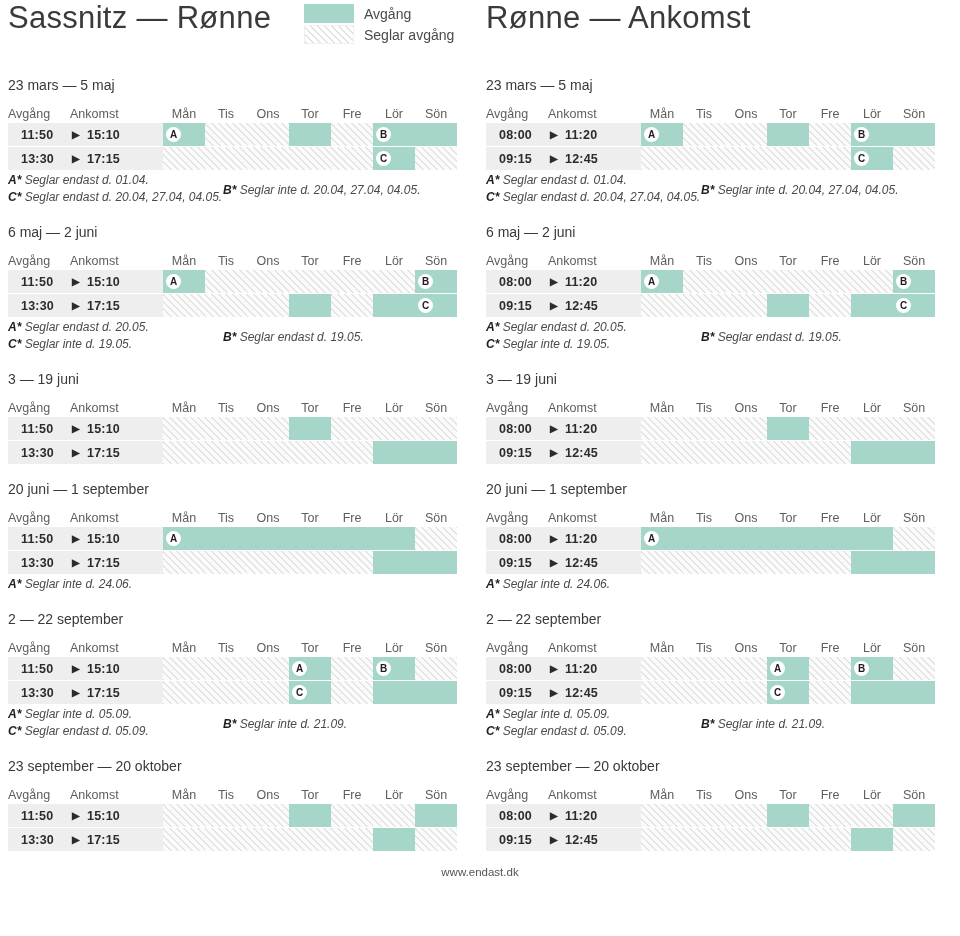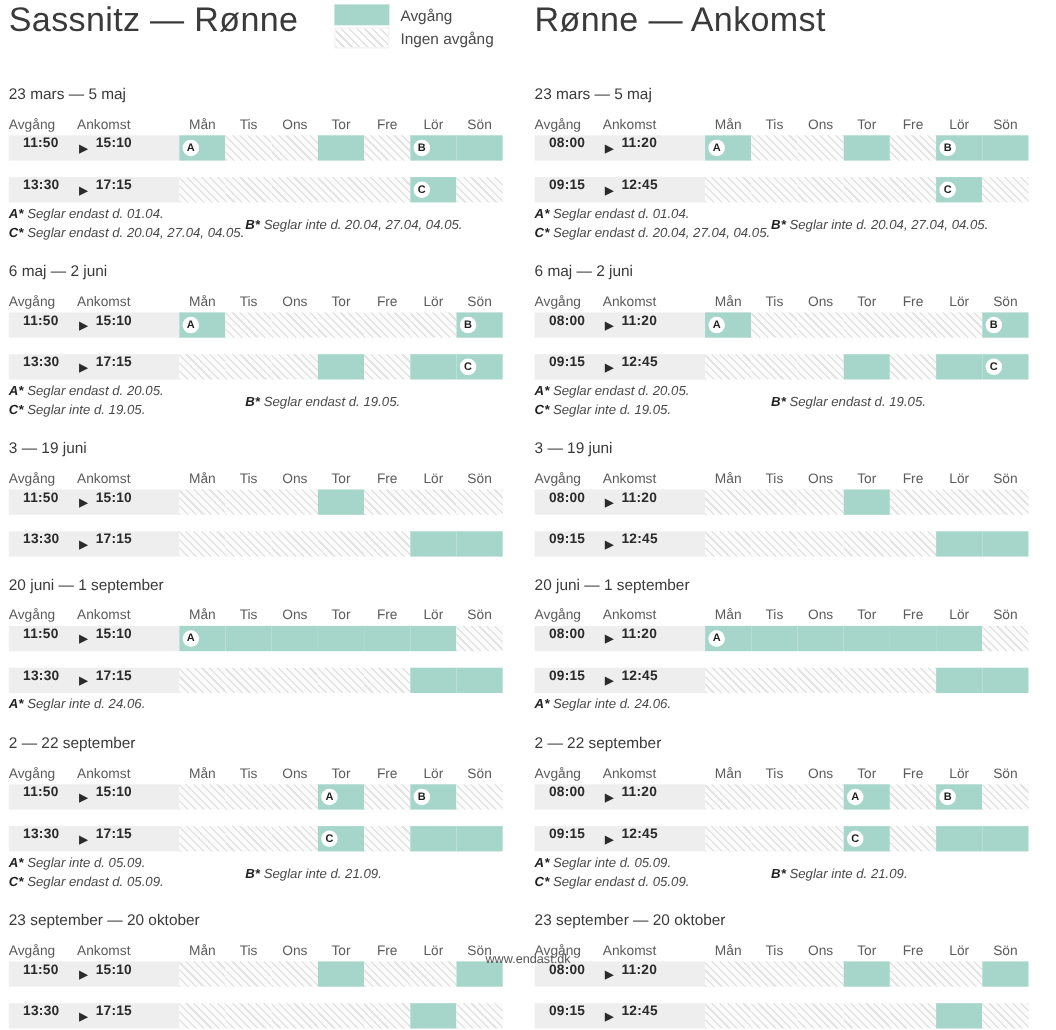--- a/index.html
+++ b/index.html
@@ -100,27 +100,28 @@
     font-weight: 400;
     color: #5d5d5d;
     white-space: nowrap;
   }
 
   .sched-row {
     display: flex;
     height: 23px;
     align-items: stretch;
   }
-  .sched-row + .sched-row { margin-top: 15px; }
+  .sched-row + .sched-row { margin-top: 1px; }
 
   .time-cell {
     width: 155px;
     flex: 0 0 155px;
     background: #eeeeee;
     display: flex;
+    align-items: center;
     font-size: 12.5px;
     font-weight: bold;
     color: #2b2b2b;
     letter-spacing: 0.2px;
     padding-left: 13px;
   }
   .time-dep { width: 44px; flex: 0 0 44px; }
   .time-arrow {
     width: 22px; flex: 0 0 22px;
     display: flex; align-items: center; justify-content: center;
@@ -192,21 +193,21 @@
   <div class="column left">
     <div class="col-header">
       <div class="route-title">Sassnitz — Rønne</div>
       <div class="legend">
         <div class="legend-row">
           <div class="legend-swatch teal"></div>
           <div class="legend-label">Avgång</div>
         </div>
         <div class="legend-row">
           <div class="legend-swatch hatch"></div>
-          <div class="legend-label">Ingen avgång</div>
+          <div class="legend-label">Seglar avgång</div>
         </div>
       </div>
     </div>
     <div class="sections">
         <div class="section">
           <div class="section-title">23 mars — 5 maj</div>
           <div class="sched-head">
             <div class="h-dep"><span class="head-label">Avgång</span></div>
             <div class="h-arr"><span class="head-label">Ankomst</span></div>
             <div class="h-day"><span class="head-label">Mån</span></div>

